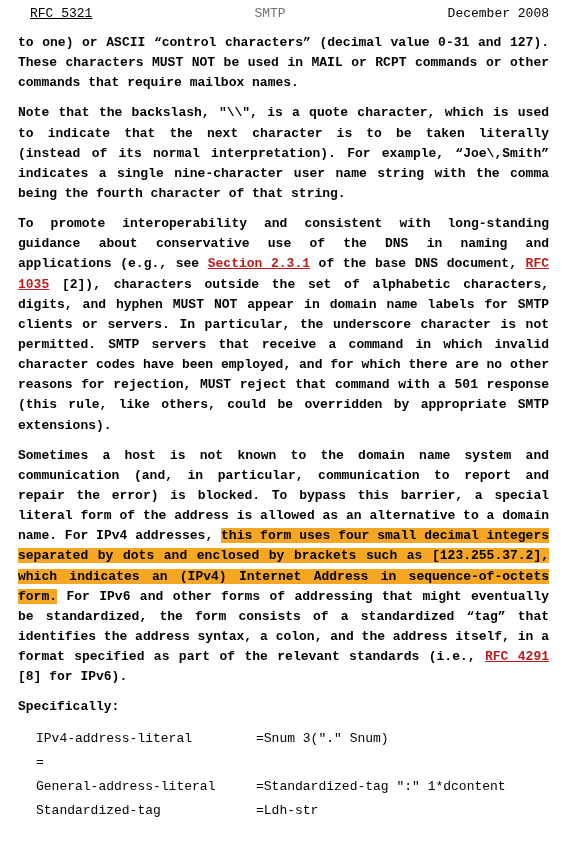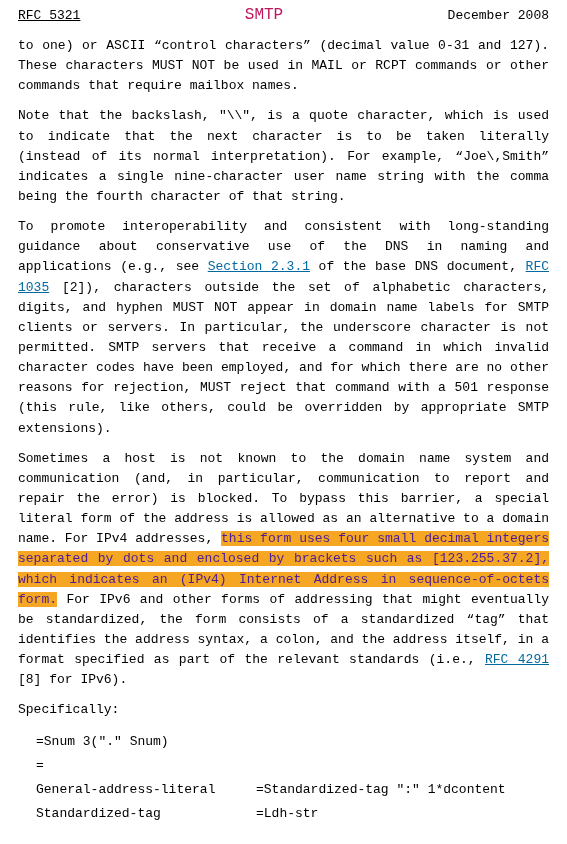--- a/index.html
+++ b/index.html
@@ -23,70 +23,71 @@
       min-height: 844px;
       background: #fff;
       position: relative;
       overflow: hidden;
     }
 
     .header {
       display: flex;
       justify-content: space-between;
       align-items: center;
-      padding: 6px 18px 4px 18px;
+      padding: 6px 18px 4px 30px;
       border-bottom: none;
     }
 
     .header-left {
       font-size: 13px;
       color: #000;
     }
 
     .header-left a {
       color: #000;
       text-decoration: underline;
     }
 
     .header-center {
-      font-size: 16px;
-      color: #be185d;
+      font-size: 13px;
+      color: #737373;
     }
 
     .header-right {
       font-size: 13px;
       color: #000;
     }
 
     .content {
       padding: 8px 18px 16px 18px;
     }
 
     .para {
       margin-bottom: 10px;
       line-height: 1.55;
       text-align: justify;
       font-size: 13px;
+      font-weight: bold;
     }
 
     .para a {
-      color: #0369a1;
+      color: #b91c1c;
       text-decoration: underline;
     }
 
     .section-heading {
       font-size: 14px;
       font-weight: bold;
       margin-bottom: 10px;
       margin-top: 4px;
     }
 
     .highlight {
       background-color: #f5a623;
-      color: #4c1d95;
+      color: #000000;
     }
 
     .code-block {
       margin: 6px 0 6px 18px;
       line-height: 1.7;
       font-size: 13px;
     }
 
     .code-line {
       display: flex;
@@ -128,20 +129,21 @@
 
     <div class="para">
       <span>Sometimes a host is not known to the domain name system and communication (and, in particular, communication to report and repair the error) is blocked.  To bypass this barrier, a special literal form of the address is allowed as an alternative to a domain name. For IPv4 addresses, </span><span class="highlight">this form uses four small decimal integers separated by dots and enclosed by brackets such as [123.255.37.2], which indicates an (IPv4) Internet Address in sequence-of-octets form.</span><span>  For IPv6 and other forms of addressing that might eventually be standardized, the form consists of a standardized “tag” that identifies the address syntax, a colon, and the address itself, in a format specified as part of the relevant standards (i.e., </span><a>RFC 4291</a><span>
 [8]</span><span> for IPv6).</span>
     </div>
 
     <div class="para">Specifically:</div>
 
     <div class="code-block">
       <div class="code-line">
+        <span class="code-lhs">IPv4-address-literal</span>
         <span> = </span>
         <span class="code-rhs">Snum 3("." Snum)</span>
       </div>
       <div class="code-line">
         <span> = </span>
       </div>
       <div class="code-line">
         <span class="code-lhs">General-address-literal</span>
         <span> = </span>
         <span class="code-rhs">Standardized-tag ":" 1*dcontent</span>

